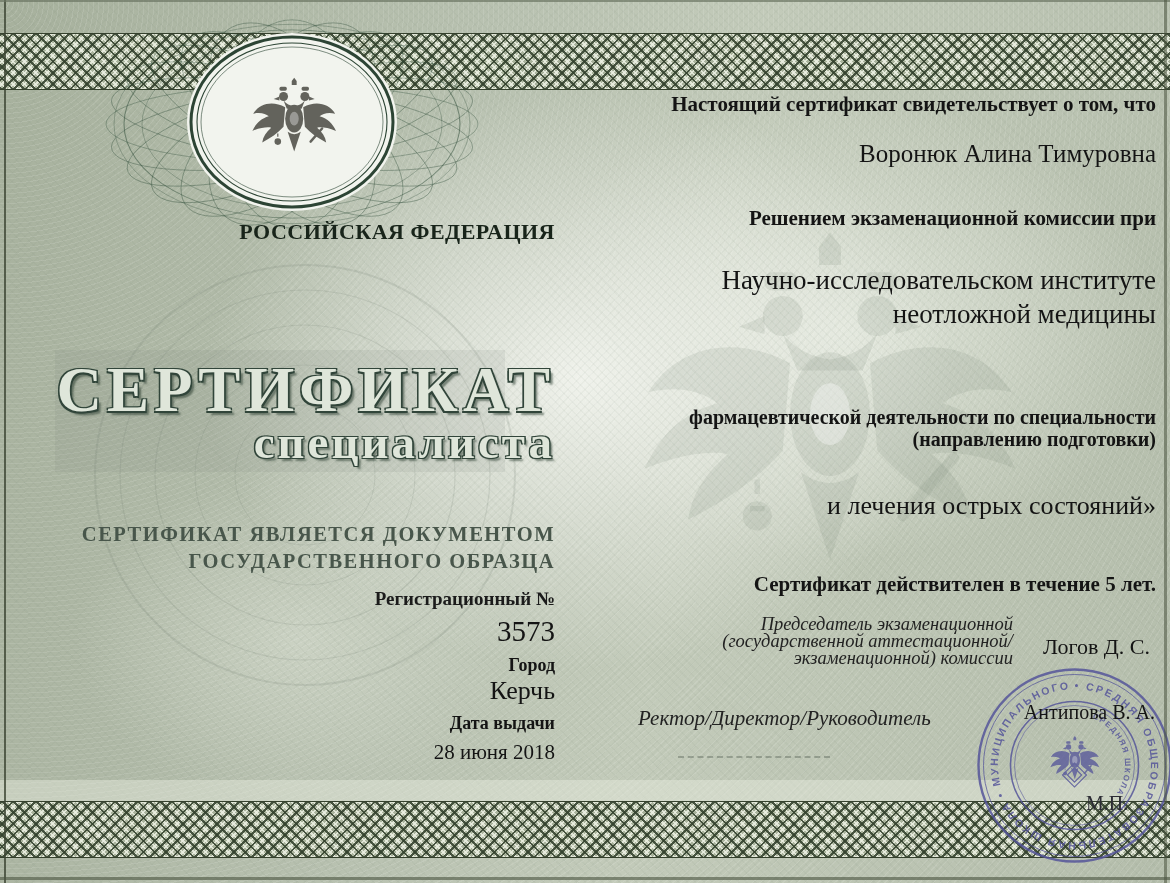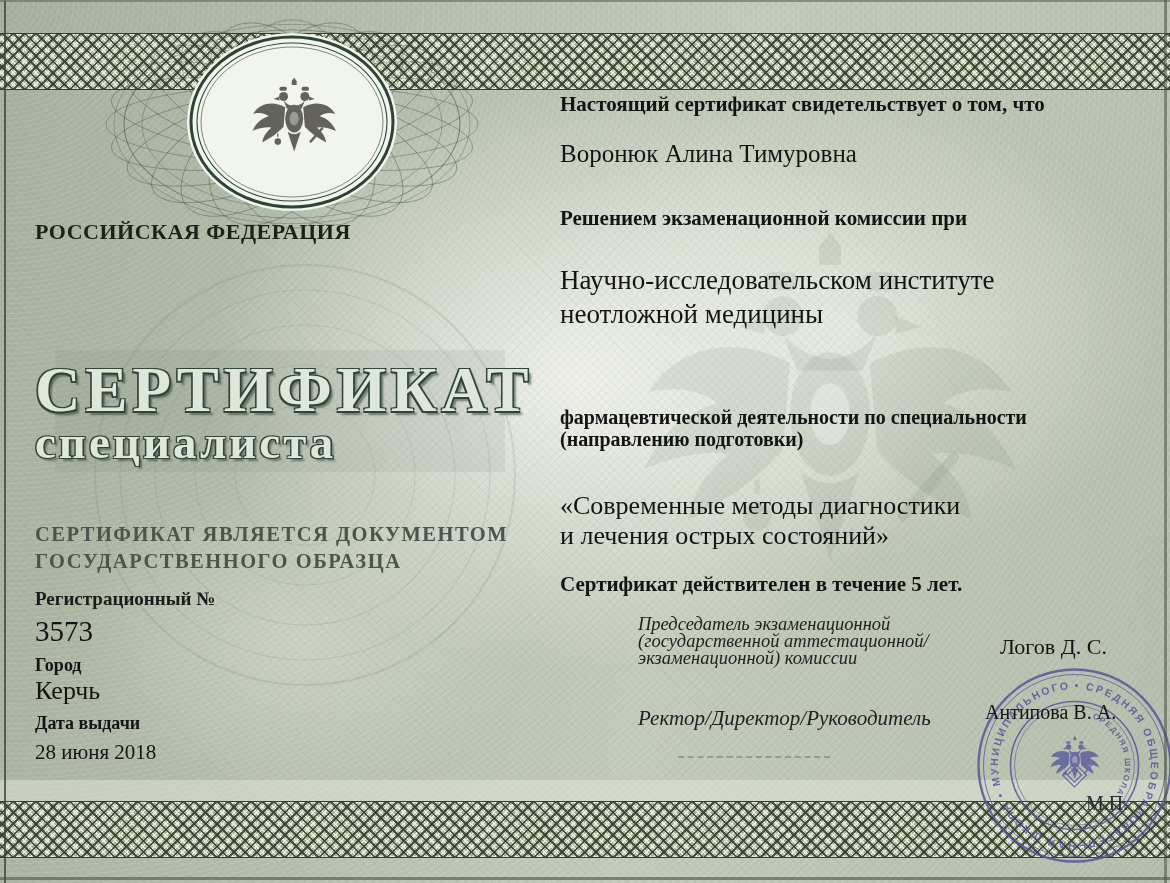--- a/index.html
+++ b/index.html
@@ -34,21 +34,21 @@
   .band-top { top:33px; }
   .band-bottom { top:801px; }
   .strip-light { position:absolute; left:0; top:780px; width:1170px; height:21px; background:rgba(233,238,225,0.45); z-index:1; }
   .edge { position:absolute; z-index:6; pointer-events:none; }
   .edge-left   { left:4px; top:0; width:2px; height:883px; background:#3d4634; opacity:.8; }
   .edge-top    { left:0; top:0; width:1170px; height:2px; background:#6b7562; opacity:.7; }
   .edge-right  { left:1164px; top:0; width:3px; height:883px; background:#4a5340; opacity:.55; }
   .edge-bottom { left:0; top:877px; width:1170px; height:3px; background:#4a5340; opacity:.6; }
 
   .abs { position:absolute; }
-  .ctr { text-align:left; }
+  .ctr { text-align:right; }
   .wm { position:absolute; z-index:1; pointer-events:none; }
 
   
   .col-left  { position:absolute; left:35px;  top:0; width:520px; z-index:4; }
   .col-right { position:absolute; left:560px; top:0; width:596px; z-index:4; }
 
   .country { top:219px; width:100%; font-weight:bold; font-size:22px; letter-spacing:0.5px; color:#18241a; }
   .title-main {
     top:358px; width:100%; font-weight:bold; font-size:63px; line-height:64px; letter-spacing:5px;
     color:#dfe6da;
@@ -72,21 +72,21 @@
 
   
   .intro      { top:92px;  width:100%; font-weight:bold; font-size:21px; }
   .holder     { top:140px; width:100%; font-size:25px; }
   .decision   { top:206px; width:100%; font-weight:bold; font-size:21px; }
   .institution{ top:263px; width:100%; font-size:27px; line-height:34px; }
   .admission  { top:407px; width:100%; font-weight:bold; font-size:20px; line-height:21.5px; }
   .admission .wide { word-spacing:8px; }
   .specialty  { top:491px; width:100%; font-size:26px; line-height:30px; }
   .validity   { top:572px; width:100%; font-weight:bold; font-size:21px; }
-  .chairman-label { top:616px; left:78px; width:375px; font-style:italic; font-size:18.5px; line-height:16.8px; text-align:left; color:#222; }
+  .chairman-label { top:616px; left:78px; width:375px; font-style:italic; font-size:18.5px; line-height:16.8px; text-align:right; color:#222; }
   .chairman-name  { top:634px; left:440px; width:150px; font-size:22px; }
   .rector-label   { top:706px; left:78px; width:330px; font-style:italic; font-size:21px; text-align:left; color:#222; }
   .dash-line { position:absolute; left:678px; top:756px; width:152px; border-top:2px dashed rgba(66,76,66,0.35); z-index:4; }
   .antipova { position:absolute; left:985px; top:701px; width:170px; font-size:20px; z-index:6; }
   .mp       { position:absolute; left:1086px; top:792px; width:60px; font-size:20px; z-index:6; color:#2c2c34; }
 
   .rosette { position:absolute; left:88px; top:14px; width:408px; height:220px; z-index:3; }
   .seal { position:absolute; left:972px; top:663px; width:205px; height:205px; z-index:5; opacity:.84; }
   .seal-text { font-family:"Liberation Sans", sans-serif; font-weight:bold; }
 </style>
@@ -192,21 +192,20 @@
   <div class="abs ctr decision">Решением экзаменационной комиссии при</div>
   <div class="abs ctr institution">
     <div>Научно-исследовательском институте</div>
     <div>неотложной медицины</div>
   </div>
   <div class="abs ctr admission">
     <div>фармацевтической деятельности по специальности</div>
     <div>(направлению подготовки)</div>
   </div>
   <div class="abs ctr specialty">
-    <div>«Современные методы диагностики</div>
     <div>и лечения острых состояний»</div>
   </div>
   <div class="abs ctr validity">Сертификат действителен в течение 5 лет.</div>
   <div class="abs chairman-label">
     <div>Председатель экзаменационной</div>
     <div>(государственной аттестационной/</div>
     <div>экзаменационной) комиссии</div>
   </div>
   <div class="abs ctr chairman-name">Логов Д. С.</div>
   <div class="abs rector-label">Ректор/Директор/Руководитель</div>

